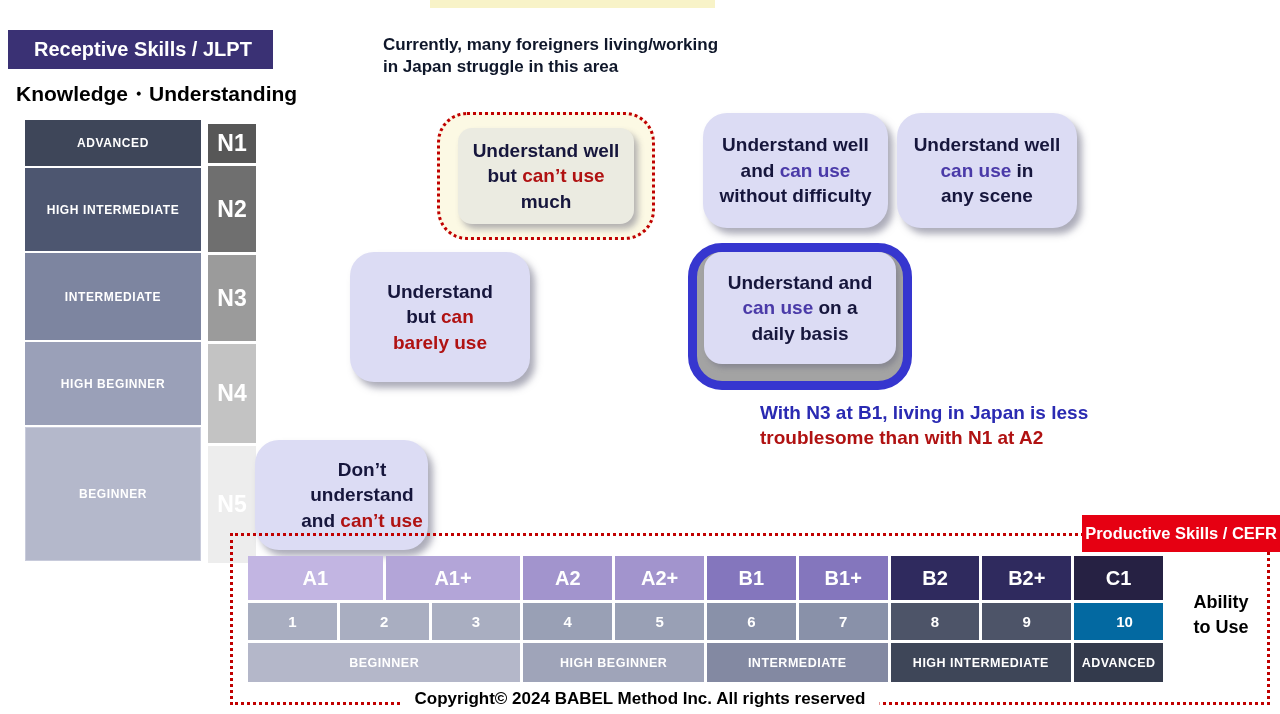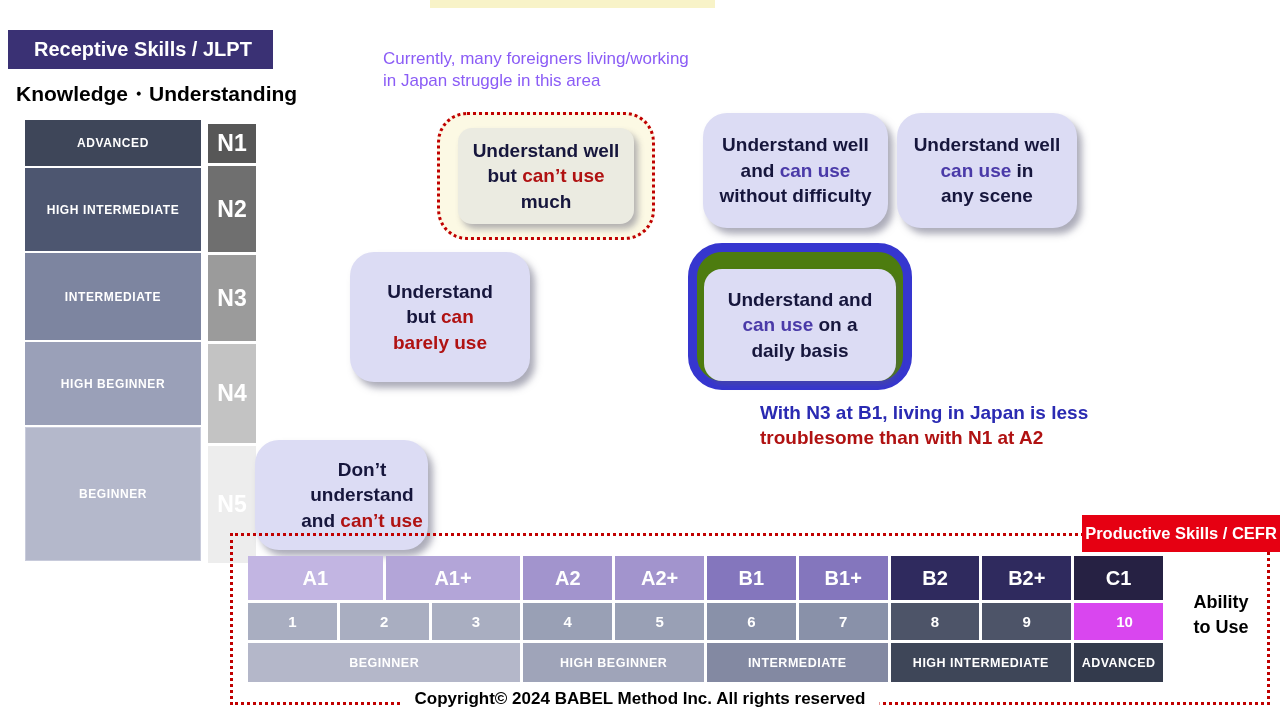--- a/index.html
+++ b/index.html
@@ -28,22 +28,22 @@
   }
 
   
   .yellow-strip {
     position: absolute; left: 430px; top: 0; width: 285px; height: 8px;
     background: #f8f3c8;
   }
 
   
   .top-note {
-    position: absolute; left: 383px; top: 48px;
-    color: #8b5cf6; font-size: 17px; font-weight: normal; line-height: 1.3;
+    position: absolute; left: 383px; top: 34px;
+    color: #0f172a; font-size: 17px; font-weight: bold; line-height: 1.3;
   }
 
   
   .jlpt-col {
     position: absolute; left: 25px; top: 120px; width: 176px;
     display: flex; flex-direction: column; gap: 2px;
   }
   .jlpt-col .cell {
     display: flex; align-items: center; justify-content: center;
     color: #fff; font-size: 12px; font-weight: bold; letter-spacing: .6px;
@@ -98,22 +98,22 @@
   }
 
   .bubble-without-difficulty { left: 703px; top: 113px; width: 185px; height: 115px; }
   .bubble-any-scene          { left: 897px; top: 113px; width: 180px; height: 115px; }
   .bubble-barely-use         { left: 350px; top: 252px; width: 180px; height: 130px; }
   .bubble-dont-understand    { left: 255px; top: 440px; width: 173px; height: 110px; padding-left: 41px; }
 
   .blue-wrap {
     position: absolute; left: 688px; top: 243px; width: 224px; height: 147px;
     border: 9px solid #3636cf; border-radius: 34px;
-    background: #4d7c0f;
-    display: flex; align-items: flex-end; justify-content: center;
+    background: #a3a3a3;
+    display: flex; align-items: flex-start; justify-content: center;
   }
   .blue-wrap .inner {
     position: static;
     width: 192px; height: 112px;
     border-radius: 18px;
     box-shadow: 3px 4px 5px rgba(90,90,115,.35);
   }
 
   
   .comparison-note {
@@ -157,21 +157,21 @@
   .lv-a1p { background: #b3a5d8; color: #16163c; }
   .lv-a2  { background: #a294cd; }
   .lv-b1  { background: #8476bd; }
   .lv-b2  { background: #2f2a5e; }
   .lv-c1  { background: #262143; }
 
   .num-a { background: #a9aec1; }
   .num-b { background: #99a0b5; }
   .num-c { background: #8991a9; }
   .num-d { background: #4d5468; }
-  .num-e { background: #d946ef; padding-left: 12px; }
+  .num-e { background: #0369a1; padding-left: 12px; }
 
   .band-1 { background: #b4b7c9; }
   .band-2 { background: #9fa4b9; }
   .band-3 { background: #8389a2; }
   .band-4 { background: #3e4658; }
   .band-5 { background: #333a4c; }
 
   .ability-label {
     position: absolute; left: 1166px; top: 590px; width: 110px; z-index: 2;
     text-align: center; font-size: 18px; font-weight: bold; color: #000;

